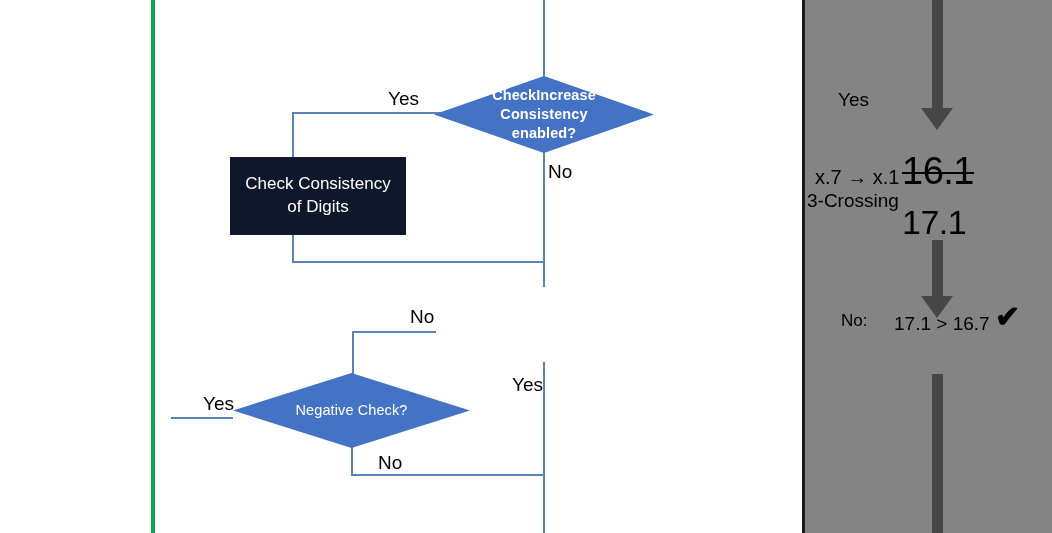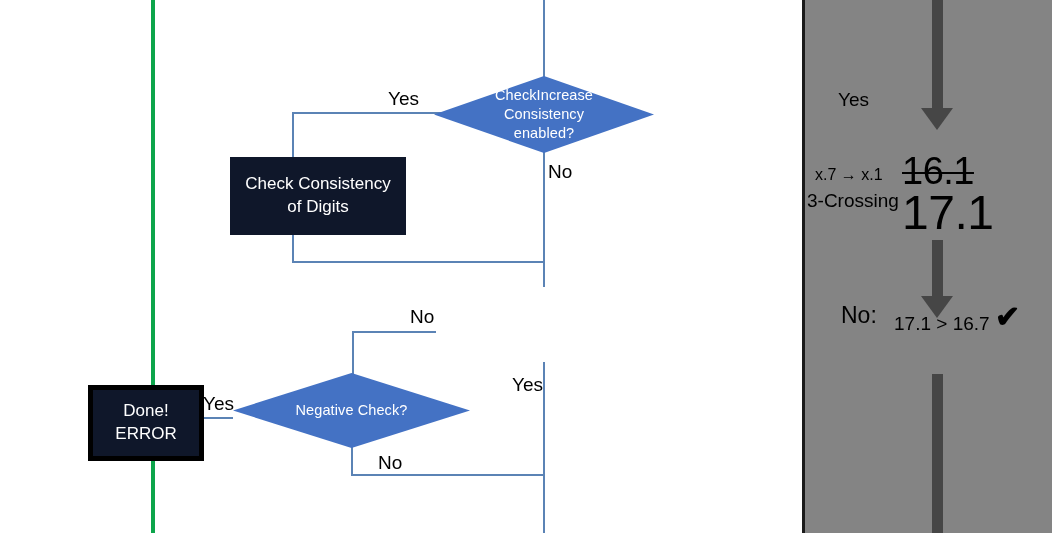--- a/index.html
+++ b/index.html
@@ -50,25 +50,25 @@
     background:#848484;border-left:3px solid #1a1a1a;box-sizing:border-box;
   }
   .arrow-shaft{position:absolute;background:#464646;width:11px;}
   .arrow-head{
     position:absolute;width:0;height:0;
     border-left:16px solid transparent;border-right:16px solid transparent;
     border-top:22px solid #464646;
   }
   .panel-text{position:absolute;color:#000000;white-space:nowrap;line-height:1;}
   #panel-yes{left:33px;top:90px;font-size:19px;}
-  #panel-row1-label{left:10px;top:167px;font-size:16px;}
+  #panel-row1-label{left:10px;top:167px;font-size:20px;}
   #panel-row2-label{left:2px;top:191px;font-size:19px;}
   #panel-bignum-1{left:97px;top:152px;font-size:38px;letter-spacing:-.5px;text-decoration:line-through;text-decoration-thickness:2px;}
-  #panel-bignum-2{left:97px;top:189px;font-size:48px;letter-spacing:-.5px;}
-  #panel-no-label{left:36px;top:304px;font-size:23px;}
+  #panel-bignum-2{left:97px;top:205px;font-size:34px;letter-spacing:-.5px;}
+  #panel-no-label{left:36px;top:312px;font-size:17px;}
   #panel-compare{left:89px;top:314px;font-size:19px;}
   #panel-check{left:190px;top:302px;font-size:30px;font-weight:bold;}
 </style>
 </head>
 <body>
 
 <div id="stage">
 
   <div class="green-line"></div>
 
@@ -90,21 +90,21 @@
   <div class="conn conn-v" style="left:351px;top:447px;height:28px;"></div>
   <div class="conn conn-h" style="left:351px;top:474px;width:194px;"></div>
 
   <div class="conn conn-v" style="left:543px;top:474px;height:59px;"></div>
 
   <div class="procbox" id="box-check-consistency">
     <span>Check Consistency</span>
     <span>of Digits</span>
   </div>
 
-  <div class="diamond" id="diamond-check-increase" style="left:434px;top:76px;width:220px;height:77px;">
+  <div class="diamond" id="diamond-check-increase" style="left:434px;top:76px;width:220px;height:77px;font-weight:bold;">
     <svg width="220" height="77" viewBox="0 0 220 77" aria-hidden="true">
       <polygon points="110,0 220,38.5 110,77 0,38.5" fill="#4472C4"></polygon>
     </svg>
     <div class="dlabel">
       <span>CheckIncrease</span>
       <span>Consistency</span>
       <span>enabled?</span>
     </div>
   </div>
   <div class="edge-label" style="left:388px;top:89px;">Yes</div>
@@ -117,24 +117,20 @@
     <svg width="237" height="75" viewBox="0 0 237 75" aria-hidden="true">
       <polygon points="118.5,0 237,37.5 118.5,75 0,37.5" fill="#4472C4"></polygon>
     </svg>
     <div class="dlabel">
       <span>Negative Check?</span>
     </div>
   </div>
   <div class="edge-label" style="left:203px;top:394px;">Yes</div>
   <div class="edge-label" style="left:378px;top:453px;">No</div>
 
-  <div class="procbox" id="box-done-error">
-    <span>Done!</span>
-    <span>ERROR</span>
-  </div>
 
   <div id="side-panel">
 
     <div class="arrow-shaft" style="left:127px;top:0;height:110px;"></div>
     <div class="arrow-head" style="left:116px;top:108px;"></div>
 
     <div class="panel-text" id="panel-yes">Yes</div>
 
     <div class="panel-text" id="panel-row1-label">x.7 → x.1</div>
     <div class="panel-text" id="panel-row2-label">3-Crossing</div>

